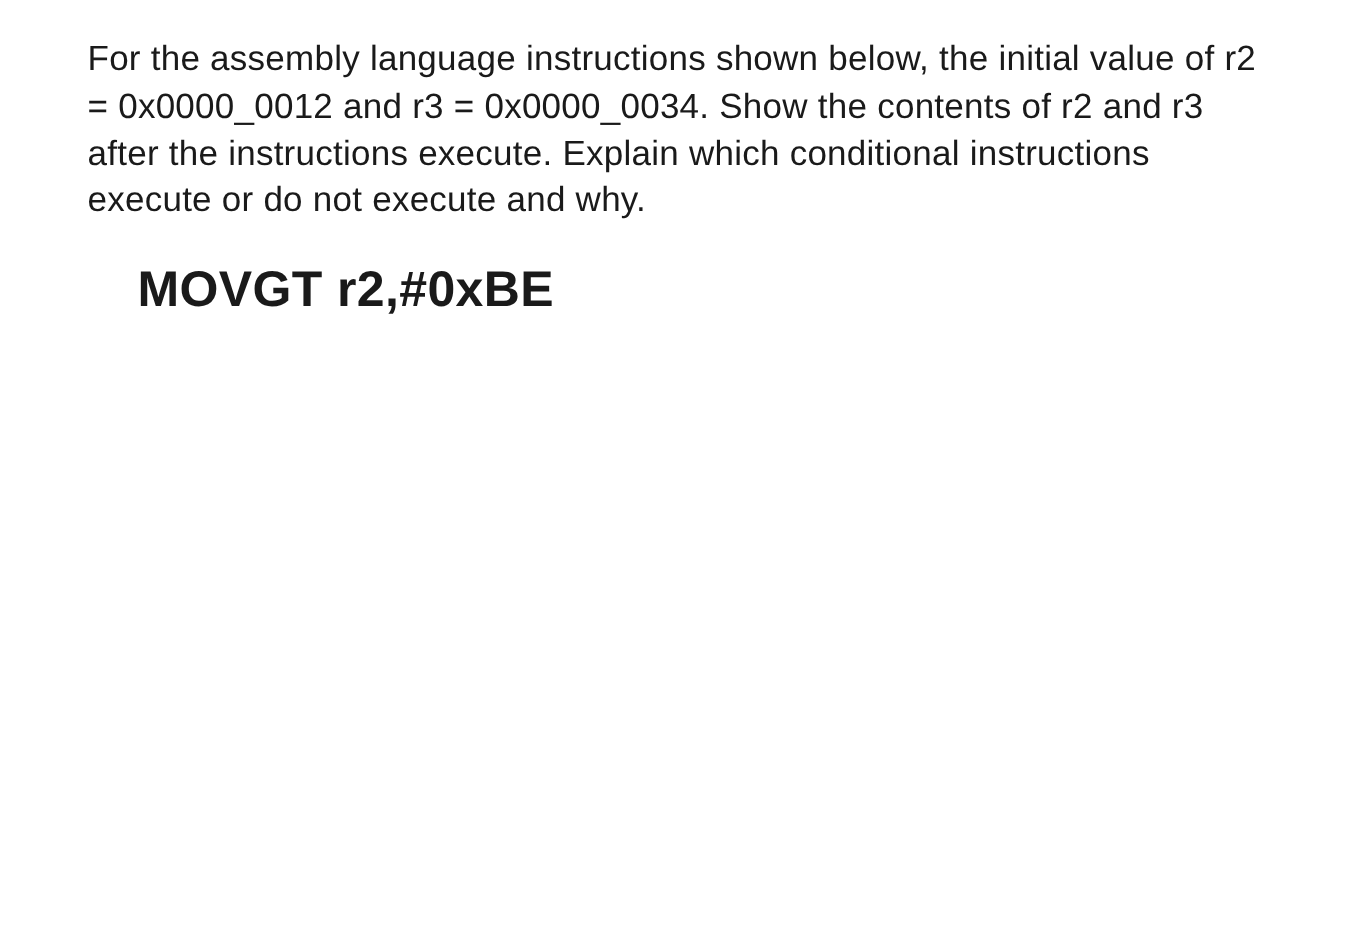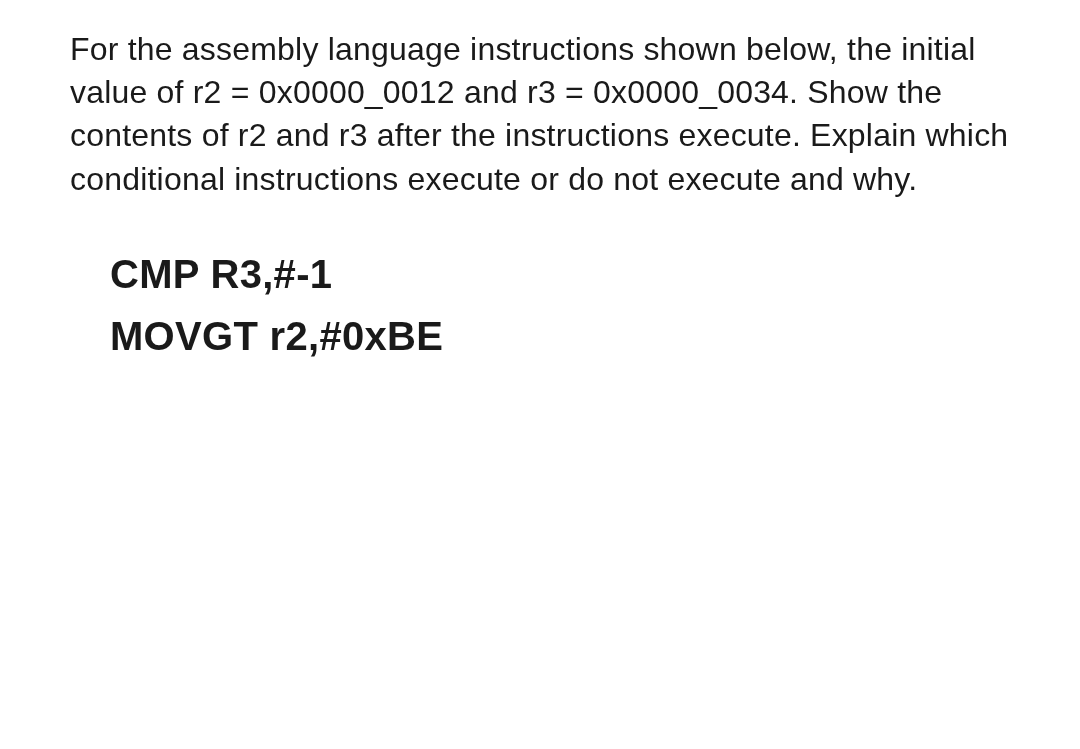--- a/index.html
+++ b/index.html
@@ -10,38 +10,37 @@
     height: 749px;
     overflow: hidden;
   }
   .page {
     box-sizing: border-box;
     padding: 28px 60px 40px 70px;
     font-family: "Segoe UI", "Helvetica Neue", Arial, sans-serif;
     color: #1a1a1a;
   }
   .question {
-    font-size: 32px;
+    font-size: 28px;
     line-height: 1.35;
     font-weight: 400;
     letter-spacing: 0.2px;
-    margin-bottom: 42px;
+    margin-bottom: 22px;
   }
   .code-block {
     padding-left: 40px;
   }
   .code-line {
     font-size: 40px;
     font-weight: 700;
     line-height: 1.55;
     letter-spacing: 0.3px;
   }
 </style>
 </head>
 <body>
 
 <div class="page">
   <div class="question">For the assembly language instructions shown below, the initial value of r2 = 0x0000_0012 and r3 = 0x0000_0034. Show the contents of r2 and r3 after the instructions execute. Explain which conditional instructions execute or do not execute and why.</div>
   <div class="code-block">
-    <div class="code-line">CMP R3,#-1</div>
     <div class="code-line">MOVGT r2,#0xBE</div>
   </div>
 </div>
 
 </body></html>

